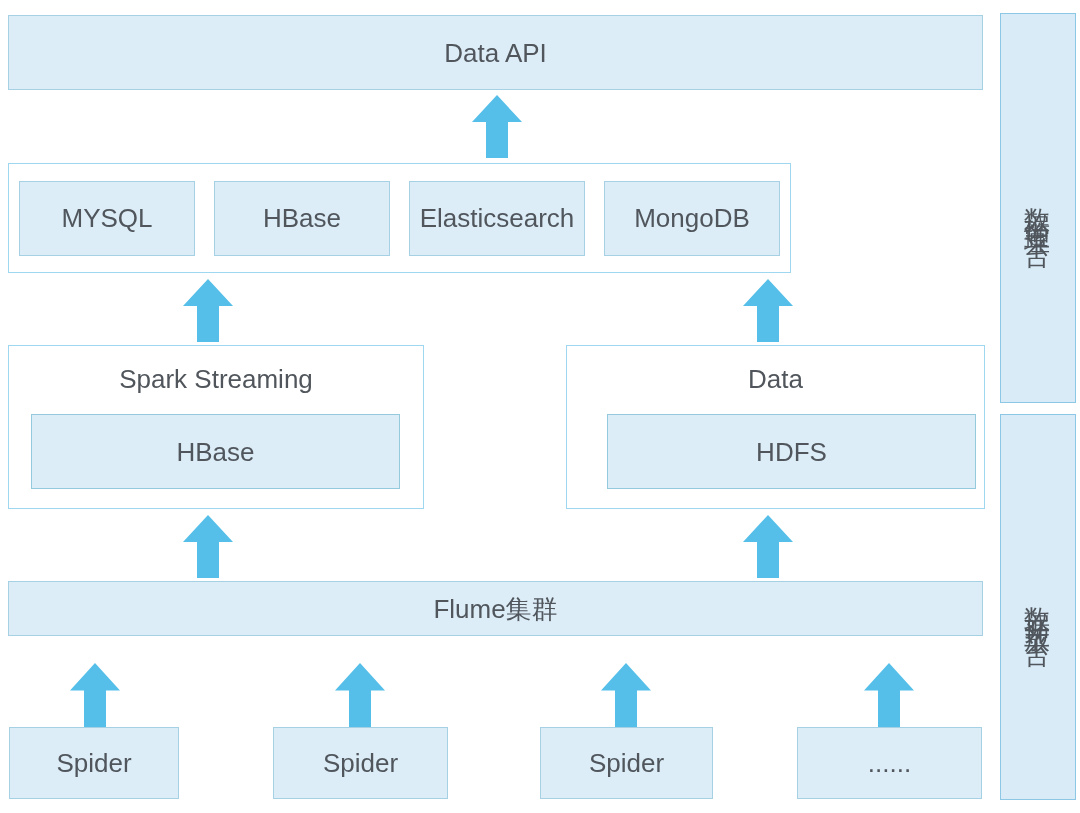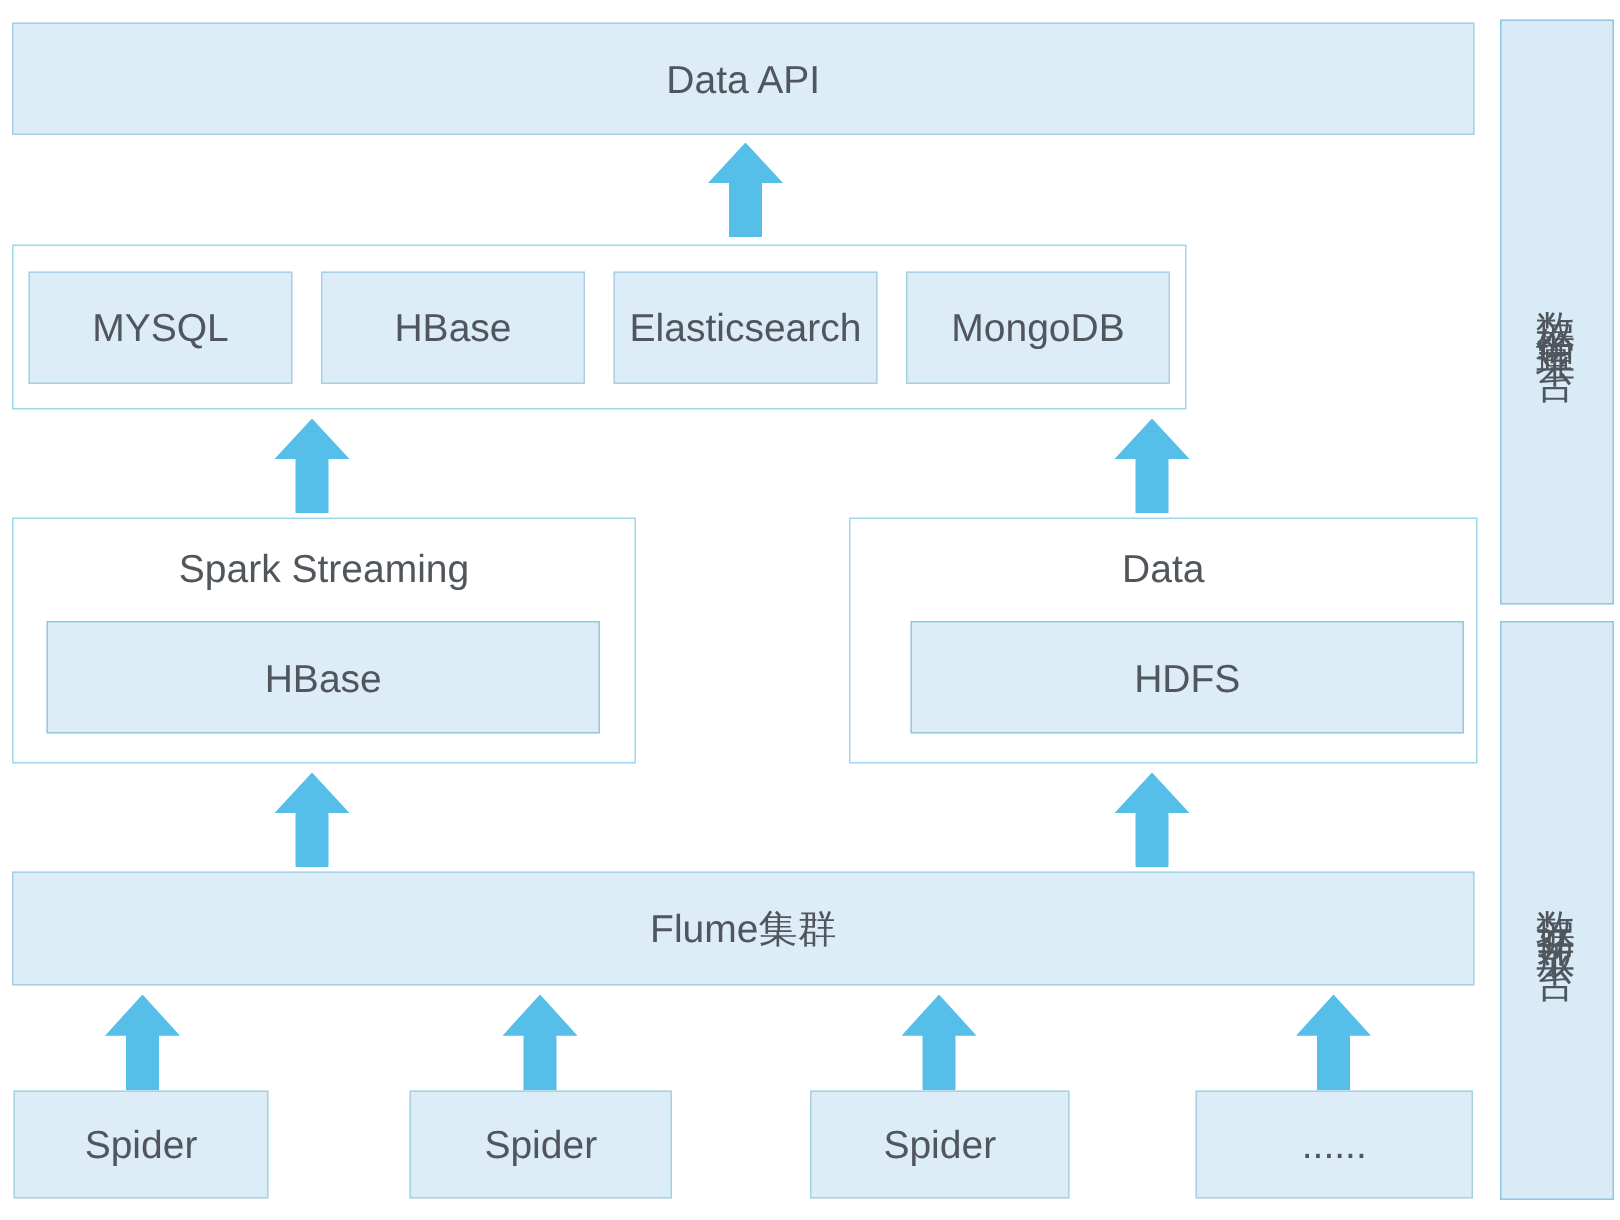--- a/index.html
+++ b/index.html
@@ -39,21 +39,21 @@
   .proc-right{left:566px;width:419px;}
   .proc-title{height:66px;display:flex;align-items:center;justify-content:center;font-size:26px;}
   .proc-inner{
     position:absolute;top:68px;height:75px;box-sizing:border-box;
     display:flex;align-items:center;justify-content:center;font-size:26px;
     background:var(--fill,#dcedf8);border:1px solid var(--innerBorder,#94c9de);
   }
   .proc-left .proc-inner{left:22px;width:369px;}
   .proc-right .proc-inner{left:40px;width:369px;}
   
-  .flume{left:8px;top:581px;width:975px;height:76px;}
+  .flume{left:8px;top:581px;width:975px;height:55px;}
   
   .spider-1{left:9px;top:727px;width:170px;height:72px;}
   .spider-2{left:273px;top:727px;width:175px;height:72px;}
   .spider-3{left:540px;top:727px;width:173px;height:72px;}
   .spider-4{left:797px;top:727px;width:185px;height:72px;}
   
   .sidebar{
     position:absolute;left:1000px;width:76px;box-sizing:border-box;
     background:var(--sidebarFill,#d8ebf7);
     border:1px solid var(--sidebarBorder,#8cc8e5);

